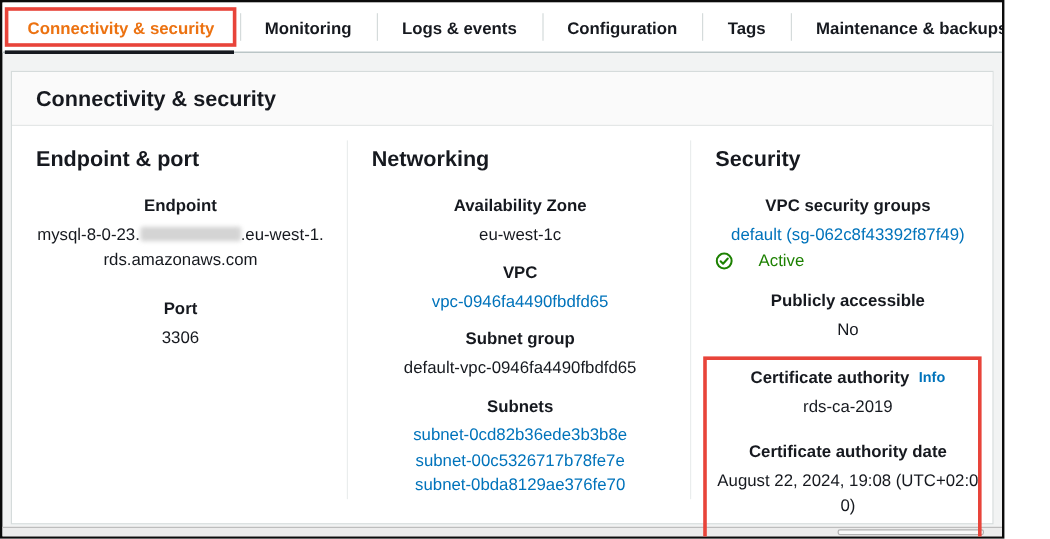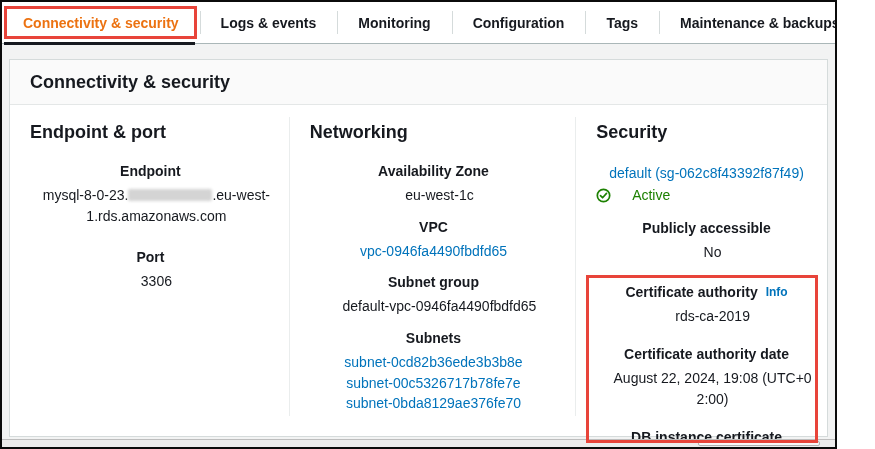--- a/index.html
+++ b/index.html
@@ -25,21 +25,21 @@
   .panel-title{font-size:18px;font-weight:700;}
   .panel-body{display:flex;height:333px;}
   .col{padding:17px 18px 10px 20px;}
   .col-1{width:292px;}
   .col-2{width:299px;}
   .col-3{width:263px;padding-right:10px;}
   .vdivider{width:1px;background:var(--soft-border);margin:12px 0 22px;}
   .col-heading{font-size:18px;font-weight:700;margin:0 0 20px;}
   .field{margin-bottom:13px;text-align:center;}
   .field-label{font-size:14px;font-weight:700;margin-bottom:6px;}
-  .field-value{font-size:14px;line-height:1.5;word-break:break-all;margin-left:12px;}
+  .field-value{font-size:14px;line-height:1.5;word-break:break-all;}
   a.link{color:var(--link);text-decoration:none;cursor:pointer;display:inline-block;font-size:14px;line-height:1.45;}
   .blur-box{display:inline-block;width:84px;height:12px;background:#d4d4d4;border-radius:2px;filter:blur(1.6px);vertical-align:-1px;}
   .status{display:flex;align-items:center;gap:21px;margin-top:4px;color:var(--green);font-size:14px;}
   .status svg{display:block;}
   .info-link{color:var(--link);font-size:12px;font-weight:700;margin-left:8px;vertical-align:1px;cursor:pointer;}
 
   
   .cert-group{position:relative;margin-top:21px;}
   .cert-annotation{position:absolute;left:-10px;top:-9px;width:232px;height:168px;border:3px solid var(--red);pointer-events:none;z-index:3;}
 
@@ -52,24 +52,24 @@
 
 <div class="screen">
 
   <div class="tabbar">
     <div class="tab active">
       <span>Connectivity &amp; security</span>
       <span class="tab-underline"></span>
       <span class="tab-annotation"></span>
     </div>
     <div class="tab has-divider">
-      <span>Logs &amp; events</span>
+      <span>Monitoring</span>
     </div>
     <div class="tab has-divider">
-      <span>Monitoring</span>
+      <span>Logs &amp; events</span>
     </div>
     <div class="tab has-divider">
       <span>Configuration</span>
     </div>
     <div class="tab has-divider">
       <span>Tags</span>
     </div>
     <div class="tab has-divider">
       <span>Maintenance &amp; backups</span>
     </div>
@@ -118,20 +118,21 @@
             <a class="link">subnet-00c5326717b78fe7e</a><br>
             <a class="link">subnet-0bda8129ae376fe70</a>
           </div>
         </div>
 
         <div class="vdivider"></div>
 
         <div class="col col-3">
           <h3 class="col-heading">Security</h3>
           <div class="field">
+            <div class="field-label">VPC security groups</div>
             <a class="link">default (sg-062c8f43392f87f49)</a>
             <div class="status">
               <svg width="15" height="15" viewBox="0 0 16 16">
                 <circle cx="8" cy="8" r="6.6" fill="none" stroke="#1d8102" stroke-width="1.8"></circle>
                 <path d="M4.8 8.2 L7.0 10.4 L11.2 5.8" fill="none" stroke="#1d8102" stroke-width="1.8" stroke-linecap="round" stroke-linejoin="round"></path>
               </svg>
               <span>Active</span>
             </div>
           </div>
           <div class="field" style="margin-top:17px;">

